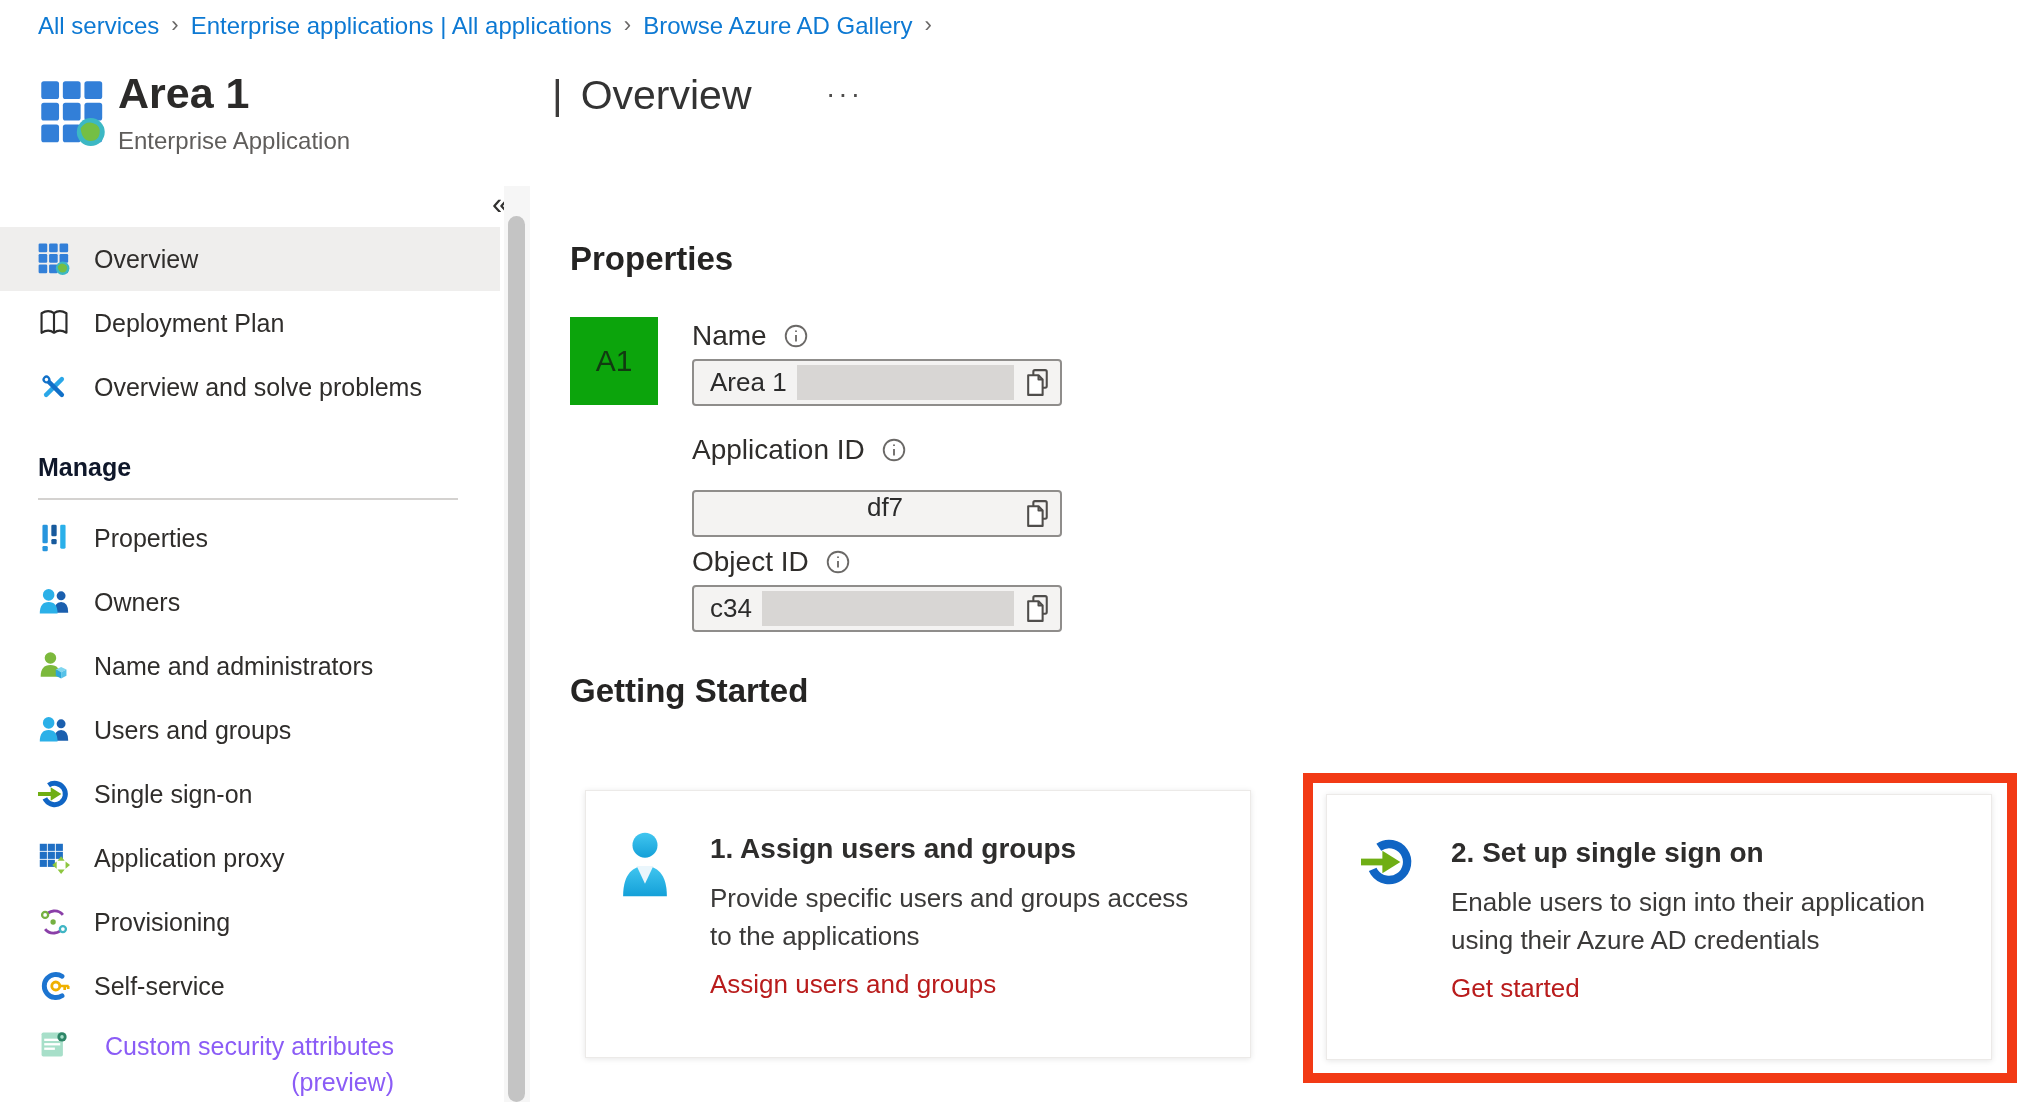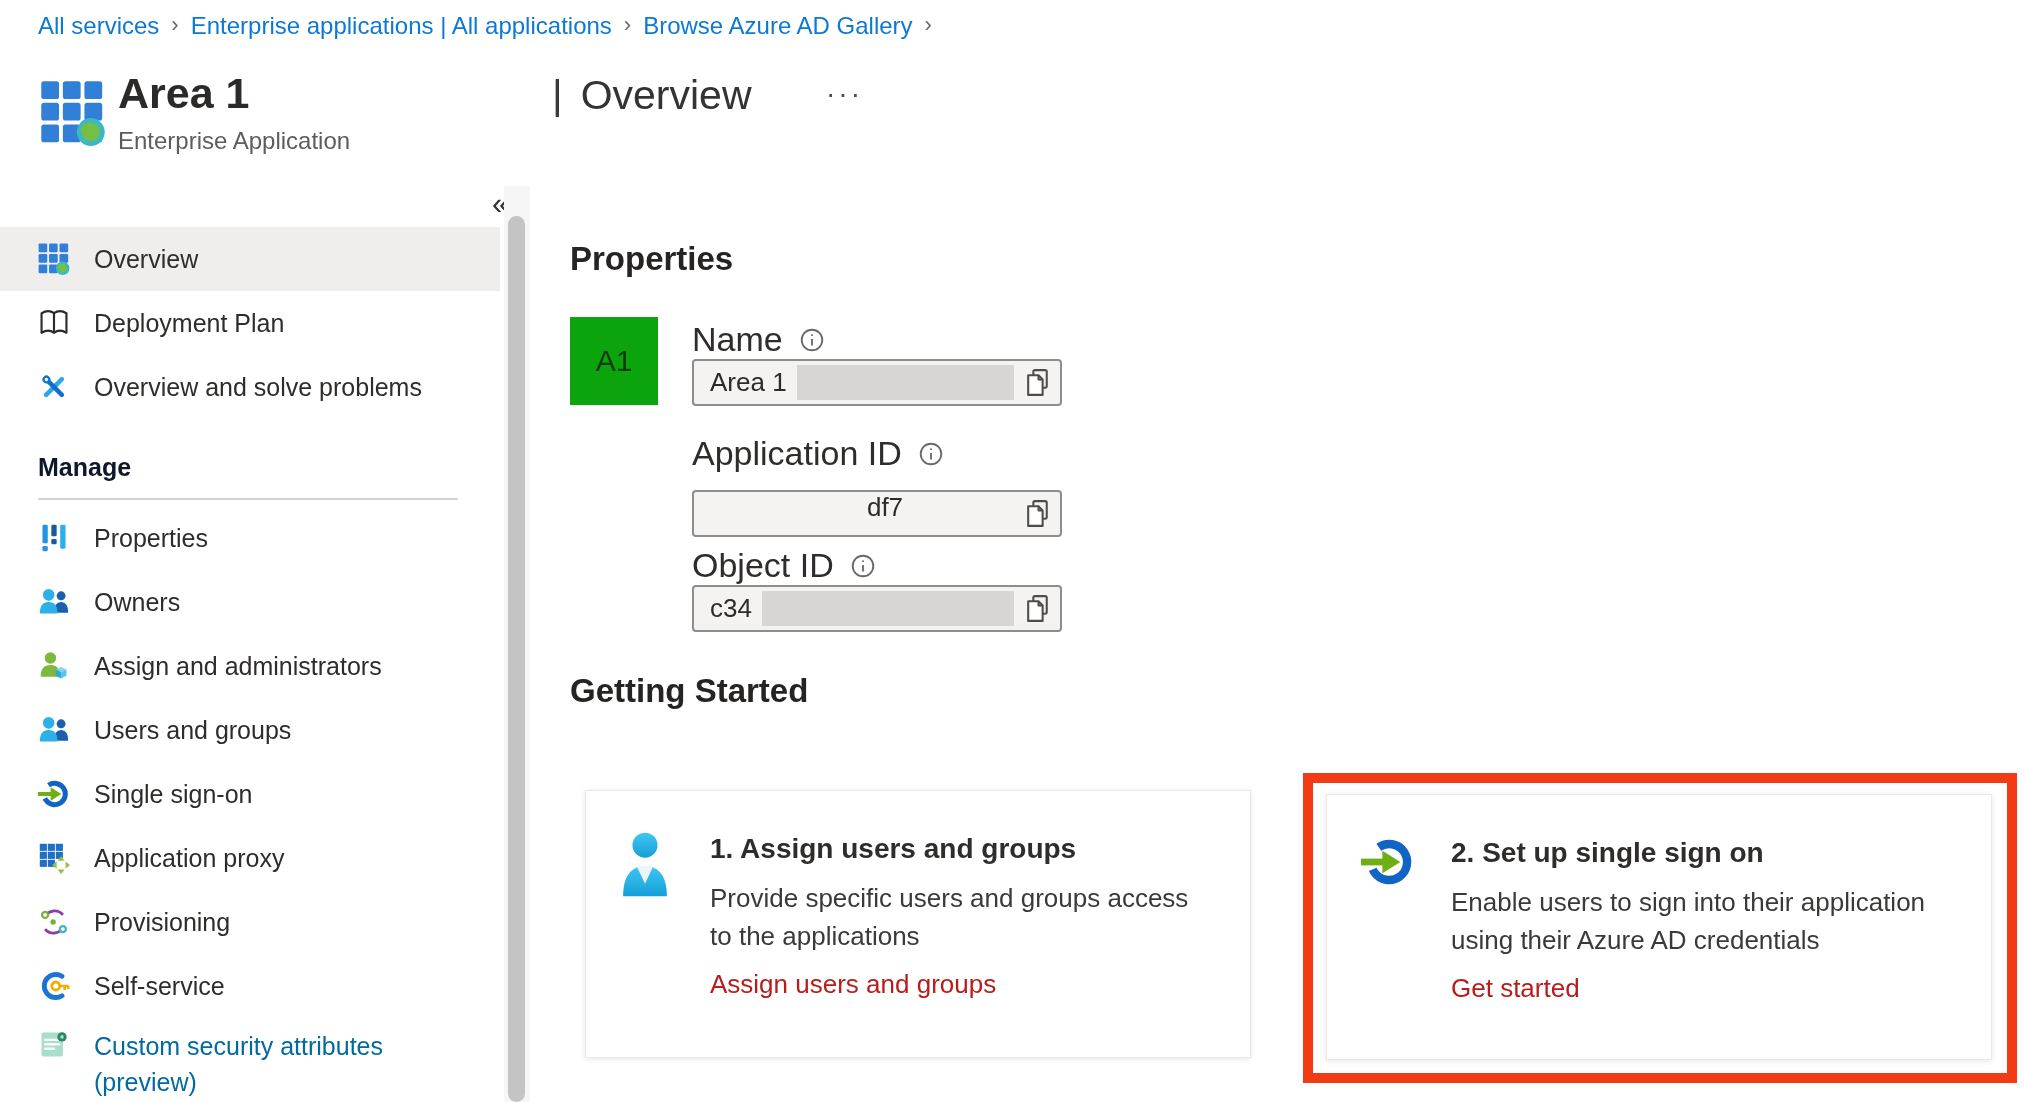--- a/index.html
+++ b/index.html
@@ -18,32 +18,32 @@
   .app-title{font-size:43px;font-weight:bold;color:#2b2a29;line-height:1.1;}
   .app-subtitle{font-size:24px;color:#5f5d5b;margin-top:10px;}
   .overview-title{position:absolute;left:552px;top:72px;font-size:41px;color:#333;display:flex;gap:18px;align-items:flex-start;}
   .overview-title .pipe{font-weight:300;color:#3c3b3a;}
   .more-dots{position:absolute;left:826px;top:78px;font-size:28px;color:#4d4c4b;letter-spacing:3px;cursor:pointer;}
   .collapse-btn{position:absolute;left:492px;top:186px;font-size:31px;color:#323130;cursor:pointer;}
   
   .sidebar{position:absolute;left:0;top:227px;width:500px;}
   .nav-item{height:64px;display:flex;align-items:center;padding-left:38px;gap:24px;font-size:25px;color:#2f2d2b;cursor:pointer;box-sizing:border-box;}
   .nav-item.selected{background:#efeeed;}
-  .nav-item.disabled{color:#0369a1;cursor:default;}
+  .nav-item.disabled{color:#8b5cf6;cursor:default;text-align:right;}
   .nav-item.multiline{align-items:flex-start;height:auto;padding-top:10px;}
   .nav-item.multiline .nav-label{width:300px;line-height:36px;}
   .nav-icon{width:32px;height:32px;flex:none;}
   .manage-label{font-size:25px;font-weight:bold;color:#0f172a;margin:34px 0 15px 38px;}
   .side-divider{height:2px;background:#d4d2d0;margin:16px 0 6px 38px;width:420px;}
   .scroll-track{position:absolute;left:504px;top:186px;width:26px;height:916px;background:#f6f6f6;}
   .scroll-thumb{position:absolute;left:508px;top:216px;width:17px;height:886px;background:#c4c4c4;border-radius:9px;cursor:pointer;}
   
   .section-heading{position:absolute;font-size:33px;font-weight:bold;color:#252423;}
   .avatar{position:absolute;left:570px;top:317px;width:88px;height:88px;background:#0ca40c;display:flex;align-items:center;justify-content:center;font-size:30px;color:#113a11;}
-  .f-label{position:absolute;left:692px;display:flex;align-items:center;gap:16px;font-size:34px;color:#2f2d2b;}
+  .f-label{position:absolute;left:692px;display:flex;align-items:center;gap:16px;font-size:28px;color:#2f2d2b;}
   .info-icon{width:26px;height:26px;display:inline-block;cursor:pointer;}
   .field{position:absolute;left:692px;width:370px;height:47px;box-sizing:border-box;border:2px solid #8f8d8b;border-radius:4px;background:#f4f3f2;display:flex;align-items:center;padding-left:16px;font-size:26px;color:#2b2b2b;}
   .redact{height:35px;background:#d8d6d4;flex:1;margin:0 46px 0 10px;}
   .copy-btn{position:absolute;right:5px;top:5px;width:33px;height:33px;cursor:pointer;}
   
   .card{position:absolute;background:#fff;border:1px solid #eceae8;box-shadow:0 1px 6px rgba(0,0,0,0.10);box-sizing:border-box;}
   .card1{left:585px;top:790px;width:666px;height:268px;}
   .highlight-box{position:absolute;left:1303px;top:773px;width:714px;height:310px;border:10px solid #f23a15;background:#fff;box-sizing:border-box;}
   .card2{position:absolute;left:13px;top:11px;width:666px;height:266px;}
   .card-inner{display:flex;padding:36px 34px;gap:34px;}
@@ -160,21 +160,21 @@
   </div>
 
   <div class="nav-item">
     <svg class="nav-icon" viewBox="0 0 36 36">
       <circle cx="14" cy="9" r="6.5" fill="#7cb93c"></circle>
         <path d="M3,30 Q3,17 14,17 Q25,17 25,30 Z" fill="#7cb93c"></path>
       <polygon points="26,19 32,22 26,25 20,22" fill="#7fd6f0"></polygon>
       <polygon points="20,22 26,25 26,32 20,29" fill="#2fa7d8"></polygon>
       <polygon points="32,22 26,25 26,32 32,29" fill="#56c2e8"></polygon>
     </svg>
-    <span class="nav-label">Assign and administrators</span>
+    <span class="nav-label">Name and administrators</span>
   </div>
 
   <div class="nav-item">
     <svg class="nav-icon" viewBox="0 0 36 36">
       <circle cx="26" cy="11" r="5" fill="#1b5fae"></circle>
         <path d="M18,30 Q18,18 26,18 Q34,18 34,30 Z" fill="#1b5fae"></path>
       <circle cx="12" cy="10" r="6.5" fill="#2bb0e8"></circle>
         <path d="M2,31 Q2,18 12,18 Q22,18 22,31 Z" fill="#2bb0e8"></path>
     </svg>
     <span class="nav-label">Users and groups</span>

